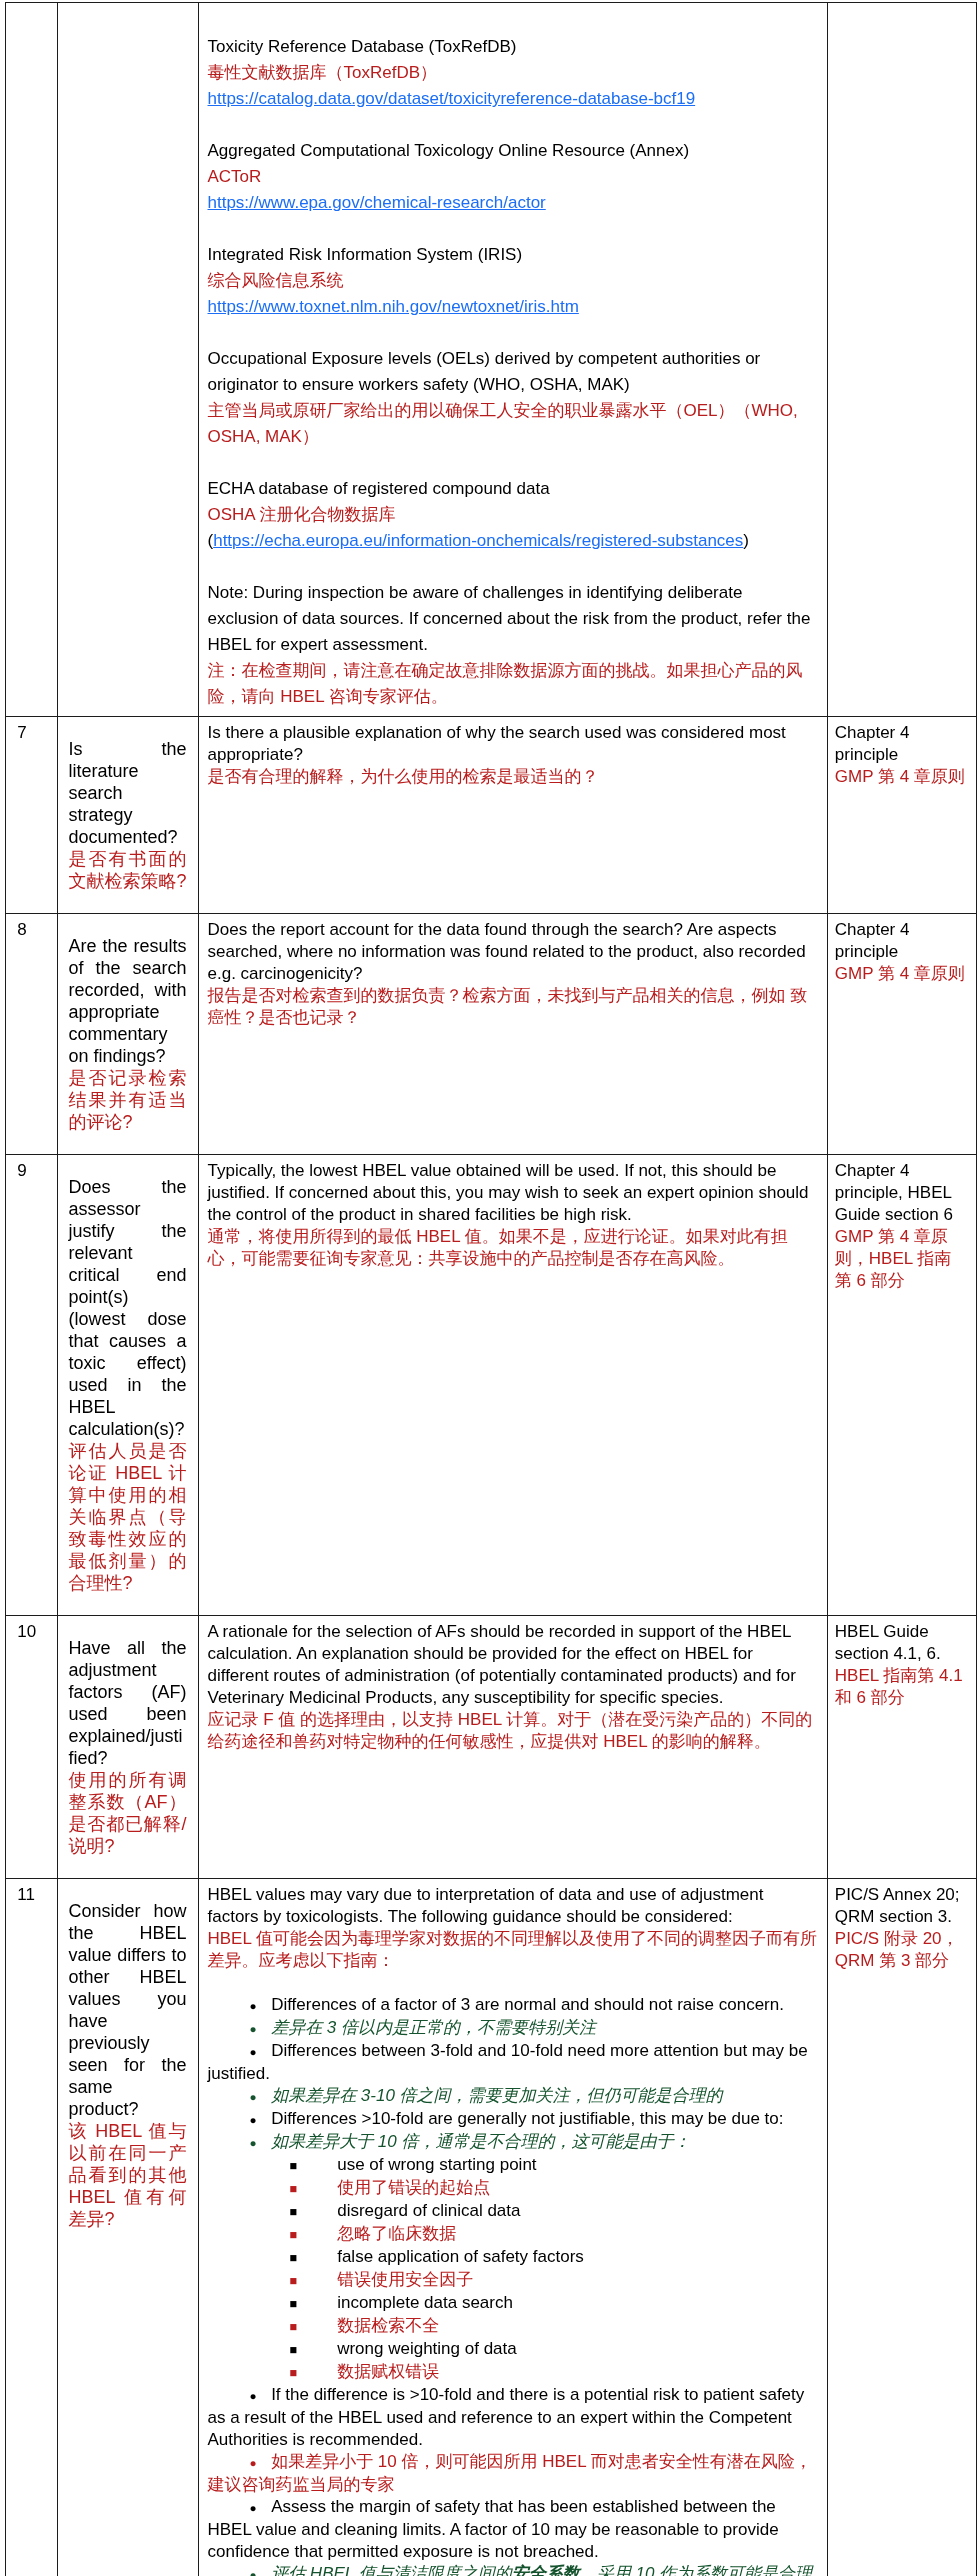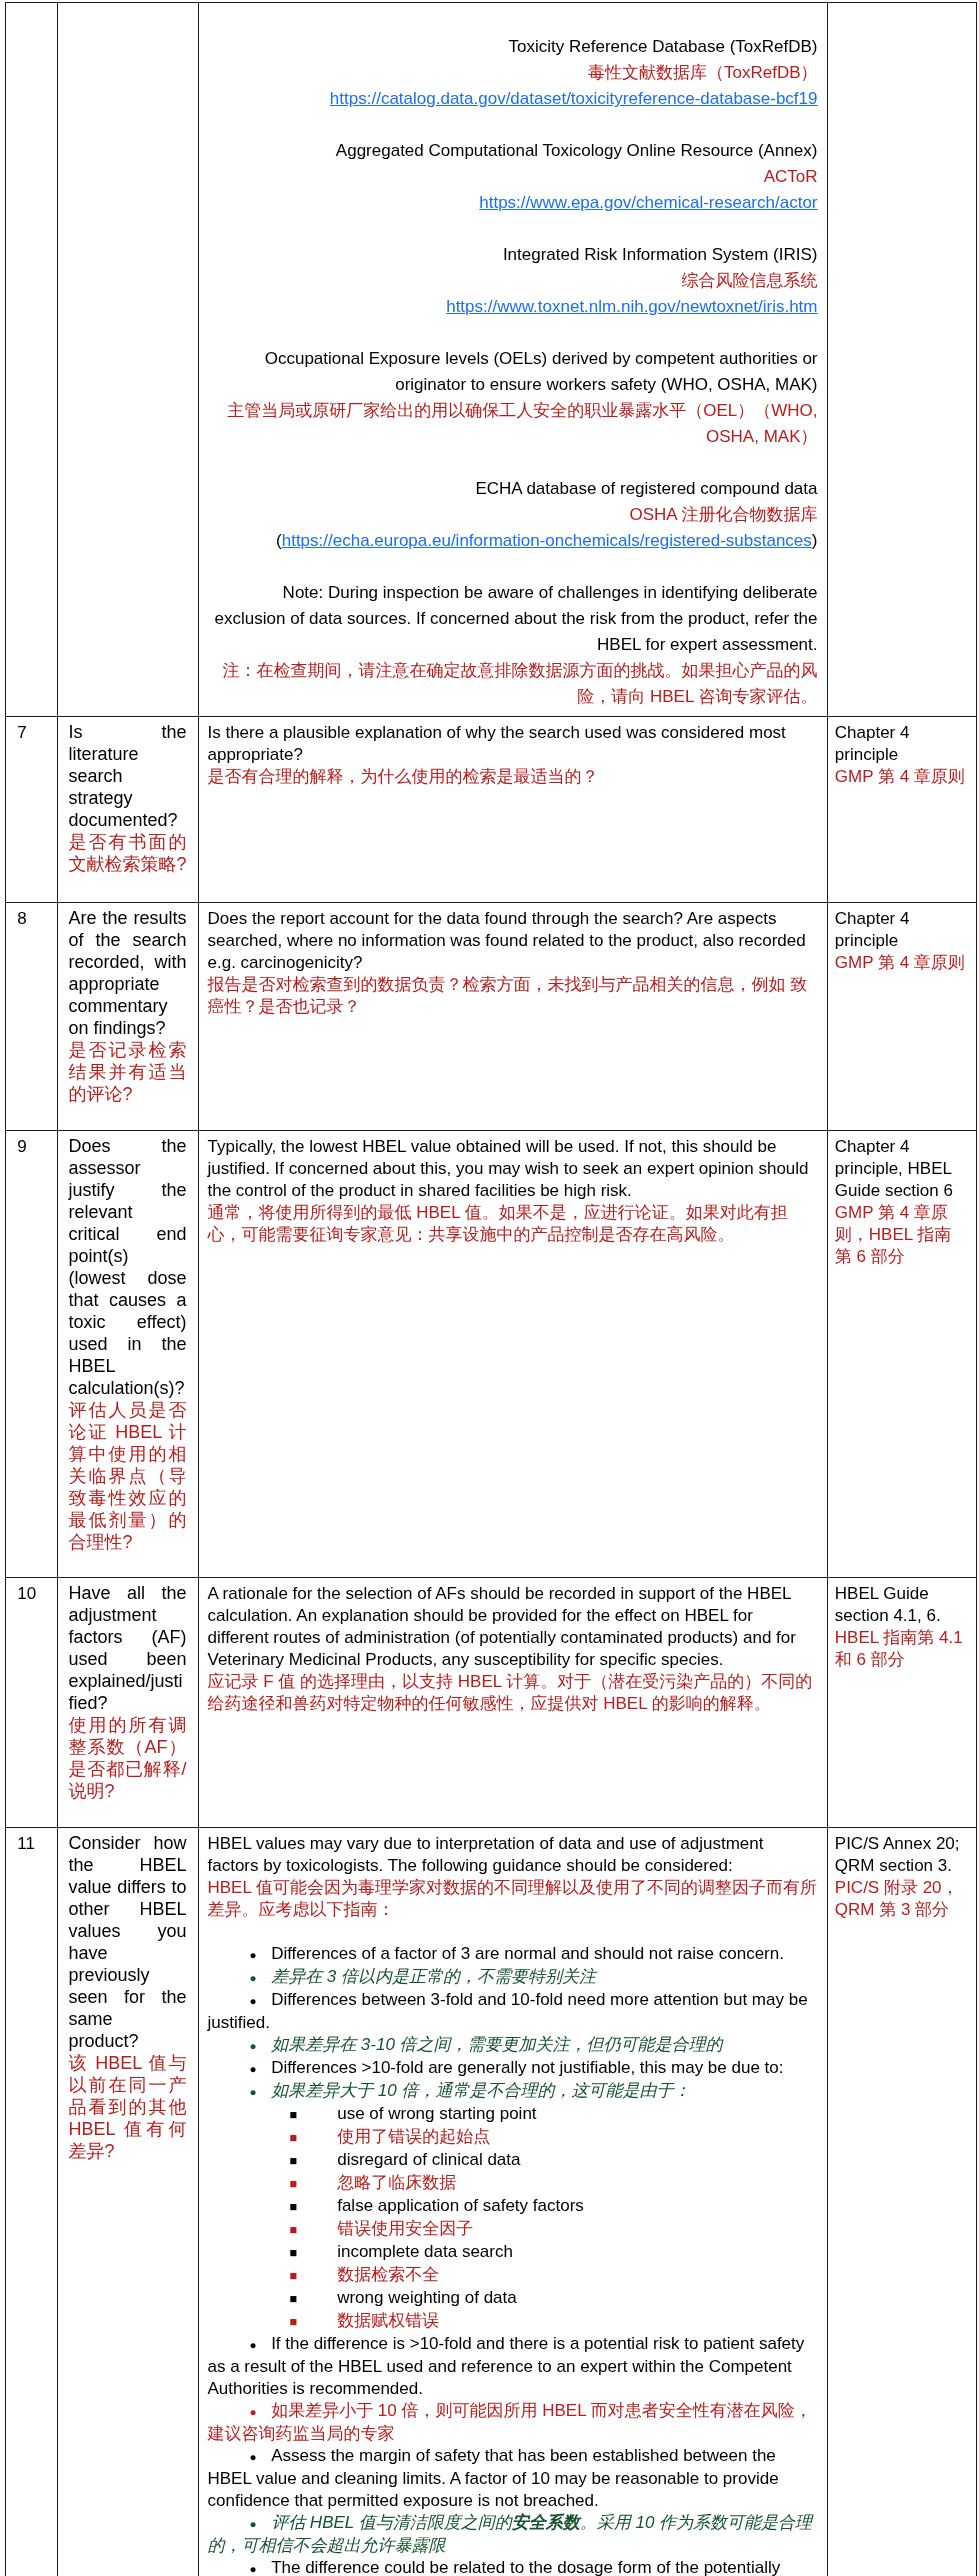--- a/index.html
+++ b/index.html
@@ -11,28 +11,28 @@
   table.doc{
     position:absolute;left:4.5px;top:1.8px;width:971px;
     border-collapse:collapse;table-layout:fixed;
   }
   td{
     border:1.8px solid #1c1c1c;vertical-align:top;
     padding:5.4px 9px;font-size:17px;line-height:22px;
     overflow:hidden;
   }
   td.c-num{padding-left:11.8px;padding-right:3.6px;}
-  td.c-q{padding:4px 11px;}
+  td.c-q{padding:21px 11px;}
   td.c-q .p{text-align:justify;text-justify:inter-character;overflow-wrap:anywhere;font-size:18px;}
   td.c-ref{padding:5.4px 7.3px;margin-left:8px;}
   .p{margin:0;}
   .zh{color:#b91c1c;}
   .red{color:#14532d;font-style:italic;}
   a.link{color:#1b6ef5;text-decoration:underline;cursor:pointer;overflow-wrap:anywhere;}
-  .cont{line-height:26px;text-align:right;}
+  .cont{line-height:26px;}
   .cont .sp{height:26px;}
   .sp24{height:22px;}
   .bl{text-indent:42px;}
   .sb{text-indent:82px;}
   .blt{font-size:11.8px;}
   .sq{font-size:12.7px;}
   .g1{display:inline-block;width:14.5px;}
   .g2{display:inline-block;width:40px;}
   .b{font-weight:bold;margin-top:41px;}
   tr.r-cont{height:590px;}

